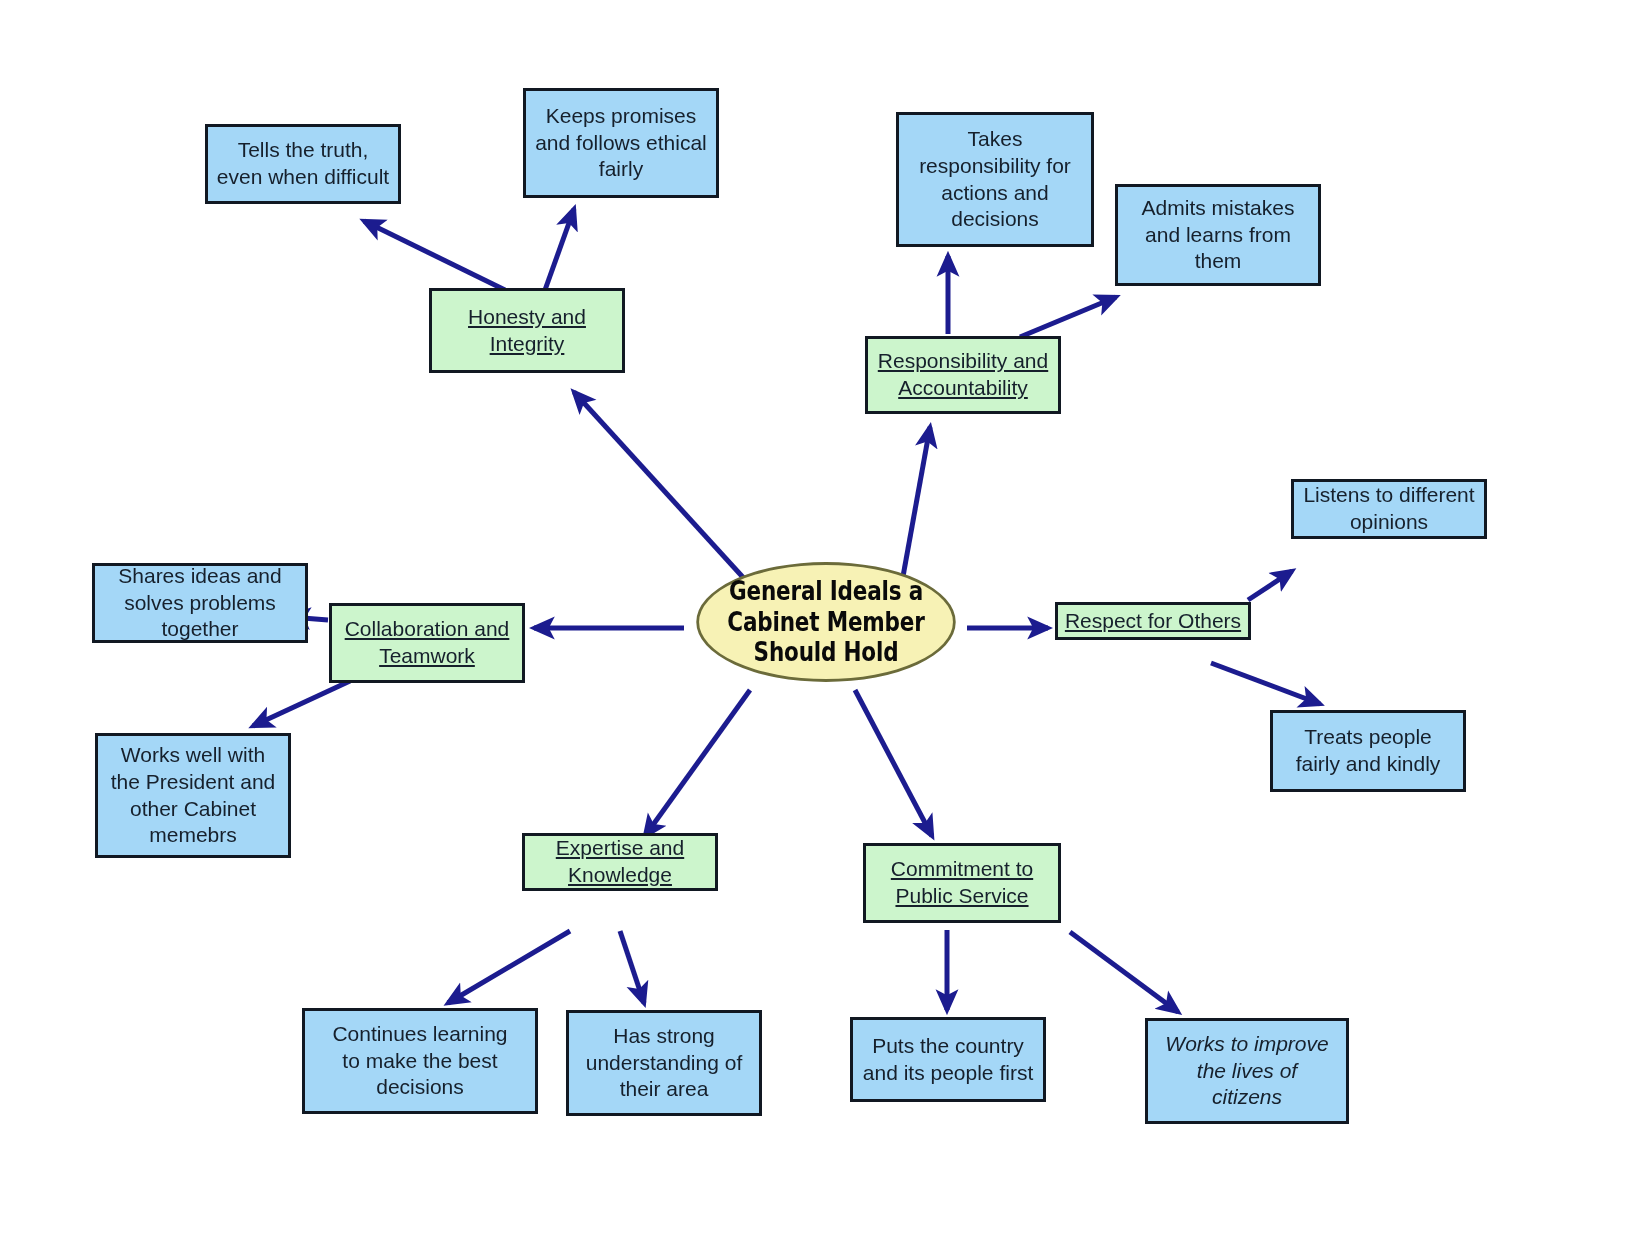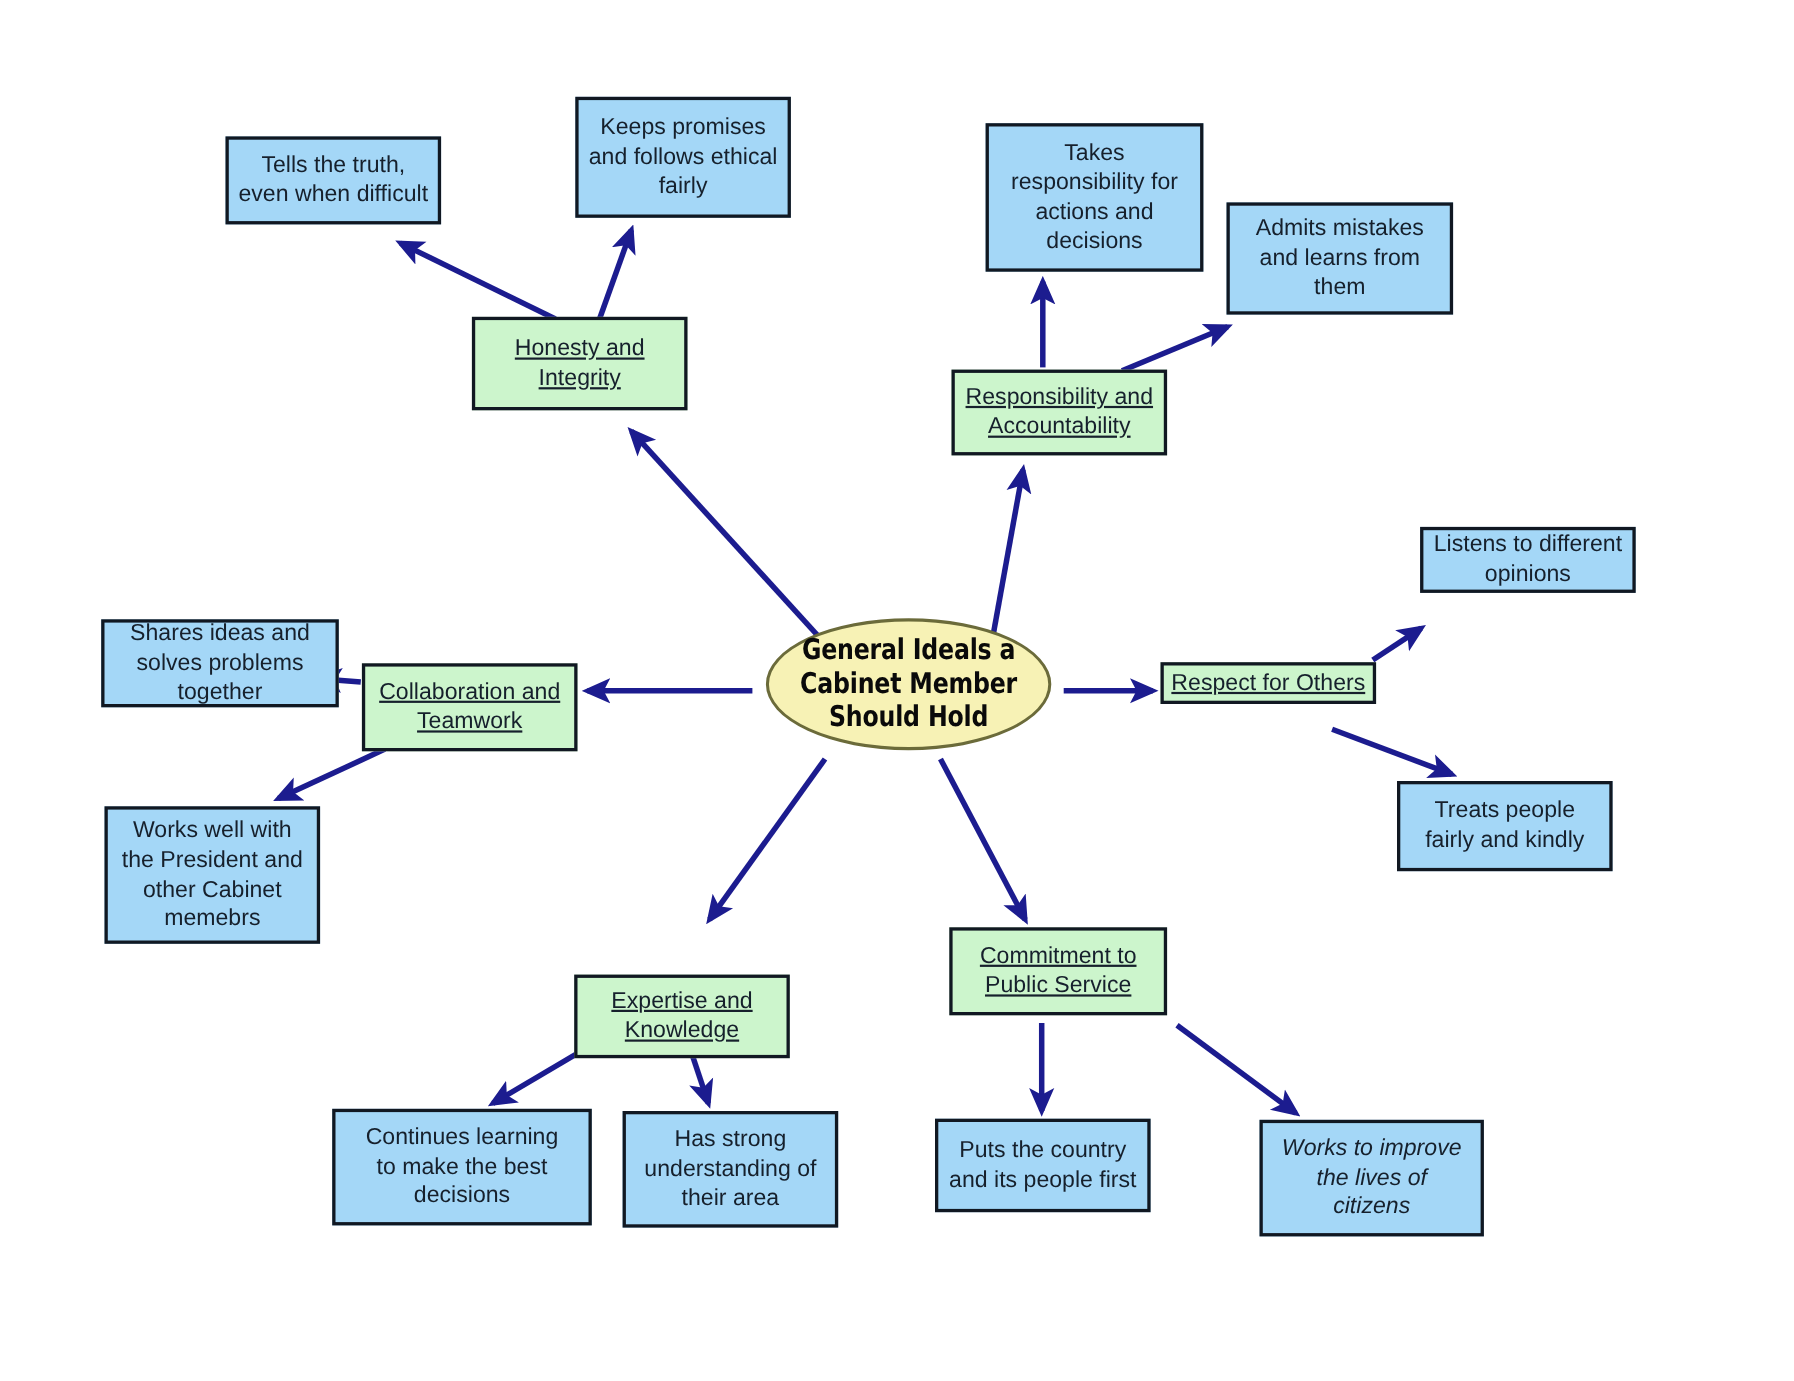--- a/index.html
+++ b/index.html
@@ -115,21 +115,21 @@
 fairly and kindly</div>
       <div class="node branch" style="left: 329px; top: 603px; width: 196px; height: 80px;">Collaboration and
 Teamwork</div>
       <div class="node leaf" style="left: 92px; top: 563px; width: 216px; height: 80px;">Shares ideas and
 solves problems
 together</div>
       <div class="node leaf" style="left: 95px; top: 733px; width: 196px; height: 125px;">Works well with
 the President and
 other Cabinet
 memebrs</div>
-      <div class="node branch" style="left: 522px; top: 886px; width: 196px; height: 76px; text-align: center;">Expertise and
+      <div class="node branch" style="left: 522px; top: 833px; width: 196px; height: 58px; text-align: center;">Expertise and
 Knowledge</div>
       <div class="node leaf" style="left: 302px; top: 1008px; width: 236px; height: 106px;">Continues learning
 to make the best
 decisions</div>
       <div class="node leaf" style="left: 566px; top: 1010px; width: 196px; height: 106px;">Has strong
 understanding of
 their area</div>
       <div class="node branch" style="left: 863px; top: 843px; width: 198px; height: 80px;">Commitment to
 Public Service</div>
       <div class="node leaf" style="left: 850px; top: 1017px; width: 196px; height: 85px;">Puts the country

